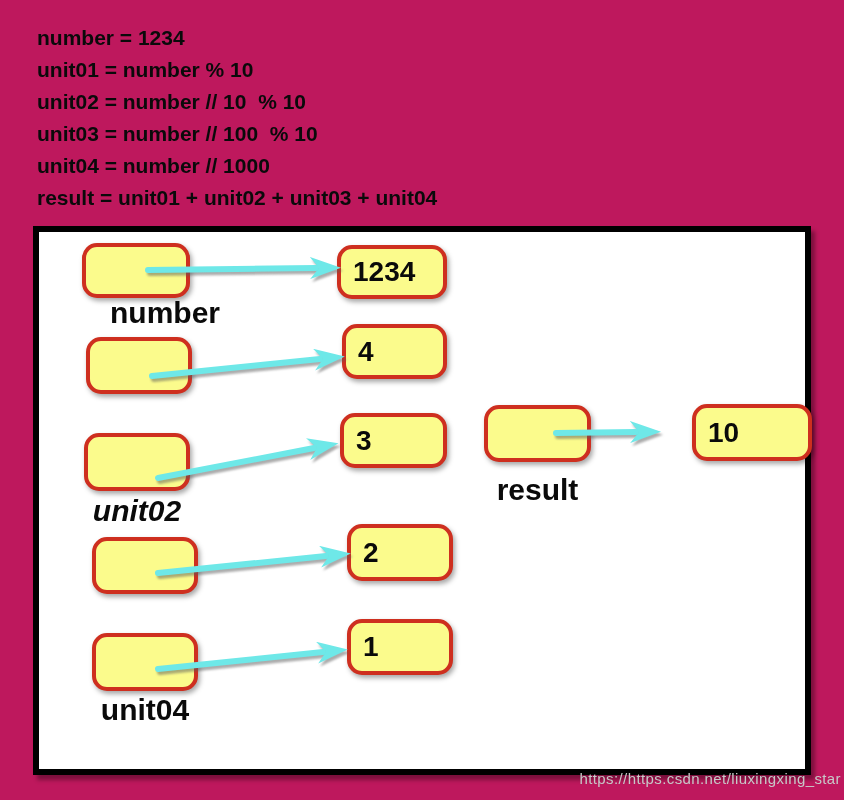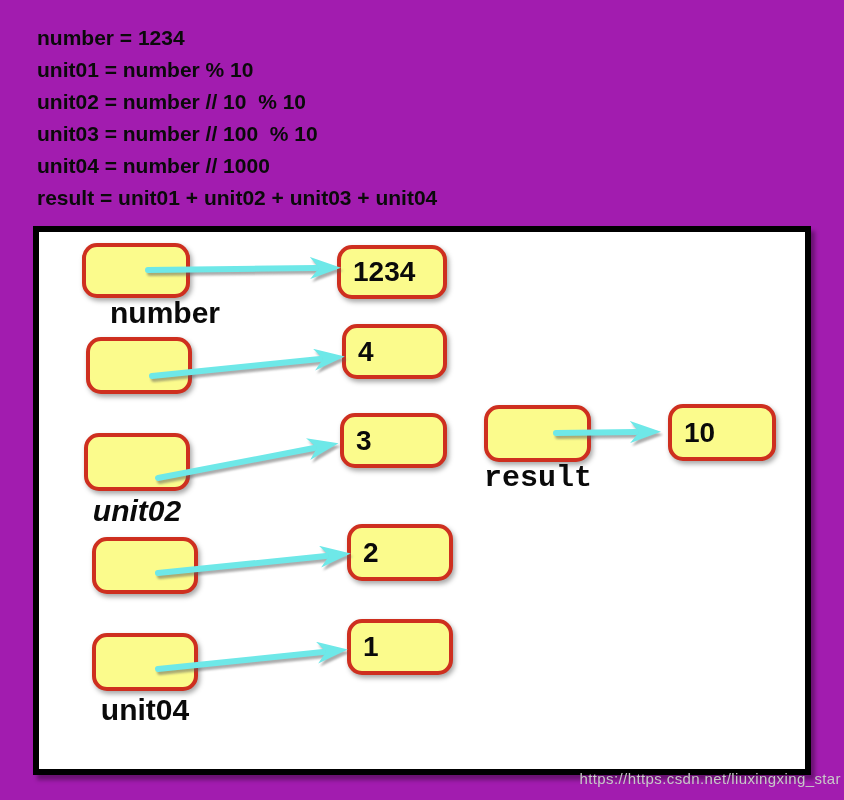--- a/index.html
+++ b/index.html
@@ -1,20 +1,20 @@
 <!DOCTYPE html>
 <html style="--box-fill: #FBFB8C; --box-border: #CE2F1F; --arrow: #6EE8E8; --frame: #000000;"><head>
 <meta charset="utf-8">
 <style>
   html, body { margin: 0; padding: 0; background: #ffffff; }
   .page {
     position: relative;
     width: 844px;
     height: 800px;
-    background: #a21caf;
+    background: #be185d;
     overflow: hidden;
     font-family: "Liberation Sans", sans-serif;
     color: #000;
   }
 
   
   .code-block {
     position: absolute;
     left: 37px;
     top: 22px;
@@ -136,22 +136,22 @@
     <span>2</span>
   </div>
 
   <div class="ybox" style="left:92px; top:633px; width:106px; height:58px;"></div>
   <div class="vlabel" style="left:92px; top:695px; width:106px;">unit04</div>
   <div class="ybox val" style="left:347px; top:619px; width:106px; height:56px;">
     <span>1</span>
   </div>
 
   <div class="ybox" style="left:484px; top:405px; width:107px; height:57px;"></div>
-  <div class="vlabel" style="left:484px; top:463px; width:107px;font-family:Liberation Mono, monospace;">result</div>
-  <div class="ybox val" style="left:668px; top:404px; width:108px; height:57px;">
+  <div class="vlabel" style="left:484px; top:475px; width:107px;">result</div>
+  <div class="ybox val" style="left:692px; top:404px; width:120px; height:57px;">
     <span>10</span>
   </div>
 
   <svg class="arrows" viewBox="0 0 844 800" xmlns="http://www.w3.org/2000/svg">
     <defs>
       <marker id="ah" markerUnits="userSpaceOnUse" markerWidth="31" markerHeight="22" refX="6" refY="11" orient="auto">
         <path class="arrow-head" d="M0,0 L31,11 L0,22 L9,11 Z"></path>
       </marker>
     </defs>
     <line class="arrow-line" x1="148" y1="270" x2="316" y2="268" marker-end="url(#ah)"></line>

